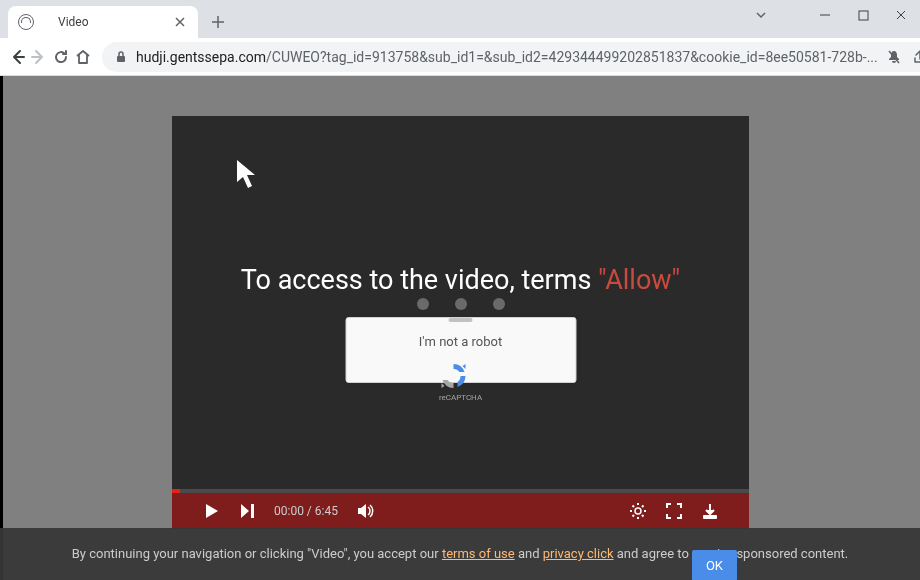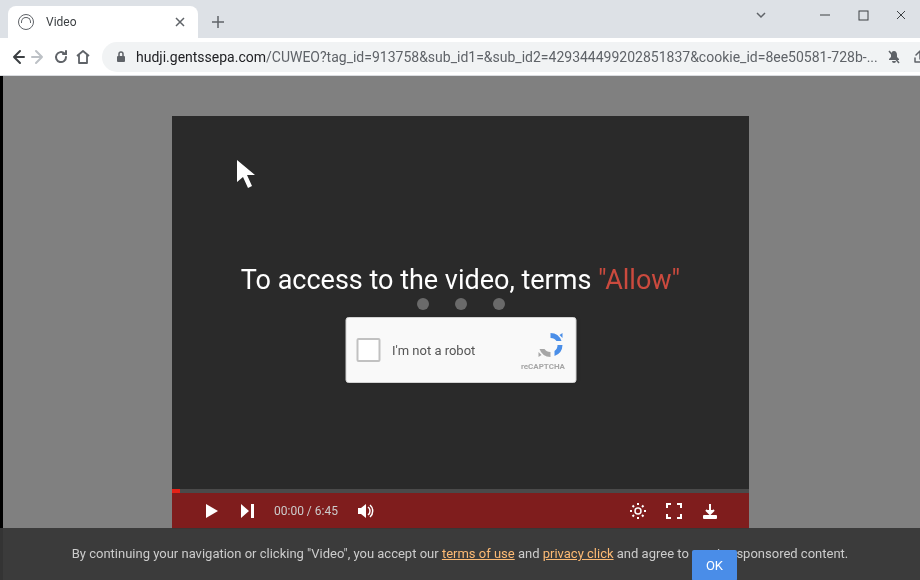--- a/index.html
+++ b/index.html
@@ -1,20 +1,20 @@
 <!DOCTYPE html>
 <html><head>
   <meta charset="utf-8">
   <style>
     * { margin: 0; padding: 0; box-sizing: border-box; font-family: -apple-system, BlinkMacSystemFont, "Segoe UI", Roboto, sans-serif; }
     body { width: 920px; height: 580px; background: #dde1e6; overflow: hidden; position: relative; }
     
     
     .titlebar { height: 38px; background: #dde1e6; display: flex; align-items: flex-end; position: relative; }
-    .tab { background: #fff; height: 32px; width: 190px; margin-left: 8px; border-radius: 8px 8px 0 0; display: flex; align-items: center; padding: 0 10px; gap: 12px; position: relative; }
+    .tab { background: #fff; height: 32px; width: 190px; margin-left: 8px; border-radius: 8px 8px 0 0; display: flex; align-items: center; padding: 0 10px; gap: 24px; position: relative; }
     .tab-favicon { width: 16px; height: 16px; border-radius: 50%; border: 1.5px solid #5f6368; position: relative; }
     .tab-favicon::after { content: ""; position: absolute; top: 2px; left: 2px; right: 2px; bottom: 6px; border: 1.5px solid #5f6368; border-bottom: none; border-radius: 6px 6px 0 0; }
     .tab-title { font-size: 12px; color: #3c4043; flex: 1; }
     .tab-close { width: 16px; height: 16px; display: flex; align-items: center; justify-content: center; color: #5f6368; cursor: pointer; font-size: 14px; }
     .new-tab { width: 28px; height: 28px; display: flex; align-items: center; justify-content: center; color: #5f6368; cursor: pointer; font-size: 18px; margin-left: 6px; margin-bottom: 2px; }
     .win-controls { position: absolute; right: 0; top: 0; display: flex; height: 30px; }
     .win-controls > div { width: 38px; display: flex; align-items: center; justify-content: center; color: #3c4043; cursor: pointer; }
     .chevron-down { position: absolute; right: 152px; top: 8px; color: #5f6368; }
     
     
@@ -33,24 +33,24 @@
     
     
     .player { position: absolute; left: 172px; top: 40px; width: 577px; height: 413px; background: #2a2a2a; }
     .cursor-arrow { position: absolute; left: 63px; top: 42px; }
     .main-text { position: absolute; top: 148px; left: 0; right: 0; text-align: center; font-family: Georgia, serif; font-size: 27px; color: #fff; }
     .main-text .allow { color: #cb4a3e; }
     .dots { position: absolute; top: 182px; left: 50%; transform: translateX(-50%); display: flex; gap: 26px; }
     .dots > div { width: 12px; height: 12px; background: #6a6a6a; border-radius: 50%; }
     
     
-    .captcha { position: absolute; top: 201px; left: 50%; transform: translateX(-50%); width: 231px; height: 66px; background: #f9f9f9; border: 1px solid #d3d3d3; border-radius: 3px; display: flex; align-items: center; padding: 0 10px; gap: 12px; box-shadow: 0 0 4px rgba(0,0,0,0.1); }
+    .captcha { position: absolute; top: 201px; left: 50%; transform: translateX(-50%); width: 231px; height: 66px; background: #f9f9f9; border: 1px solid #d3d3d3; border-radius: 3px; display: flex; align-items: center; padding: 0 10px; gap: 12px; box-shadow: 0 0 4px rgba(0,0,0,0.1); flex-direction: column; }
     .captcha-check { width: 24px; height: 24px; border: 2px solid #c1c1c1; border-radius: 2px; background: #fff; }
     .captcha-label { font-size: 13px; color: #555; flex: 1; }
-    .captcha-logo { display: flex; flex-direction: column; align-items: flex-end; gap: 2px; font-weight: bold; }
+    .captcha-logo { display: flex; flex-direction: column; align-items: flex-start; gap: 2px; }
     .captcha-logo-txt { font-size: 8px; color: #a6a6a6; }
     
     
     .progress { position: absolute; bottom: 36px; left: 0; right: 0; height: 4px; background: #4a4a4a; }
     .progress-fill { height: 100%; width: 8px; background: #e62117; }
     .controls { position: absolute; bottom: 0; left: 0; right: 0; height: 36px; background: #7f1d1d; display: flex; align-items: center; padding: 0 30px; gap: 18px; }
     .ctrl-btn { color: #fff; cursor: pointer; display: flex; align-items: center; }
     .time-display { color: #ccc; font-size: 12px; }
     .ctrl-spacer { flex: 1; }
     

